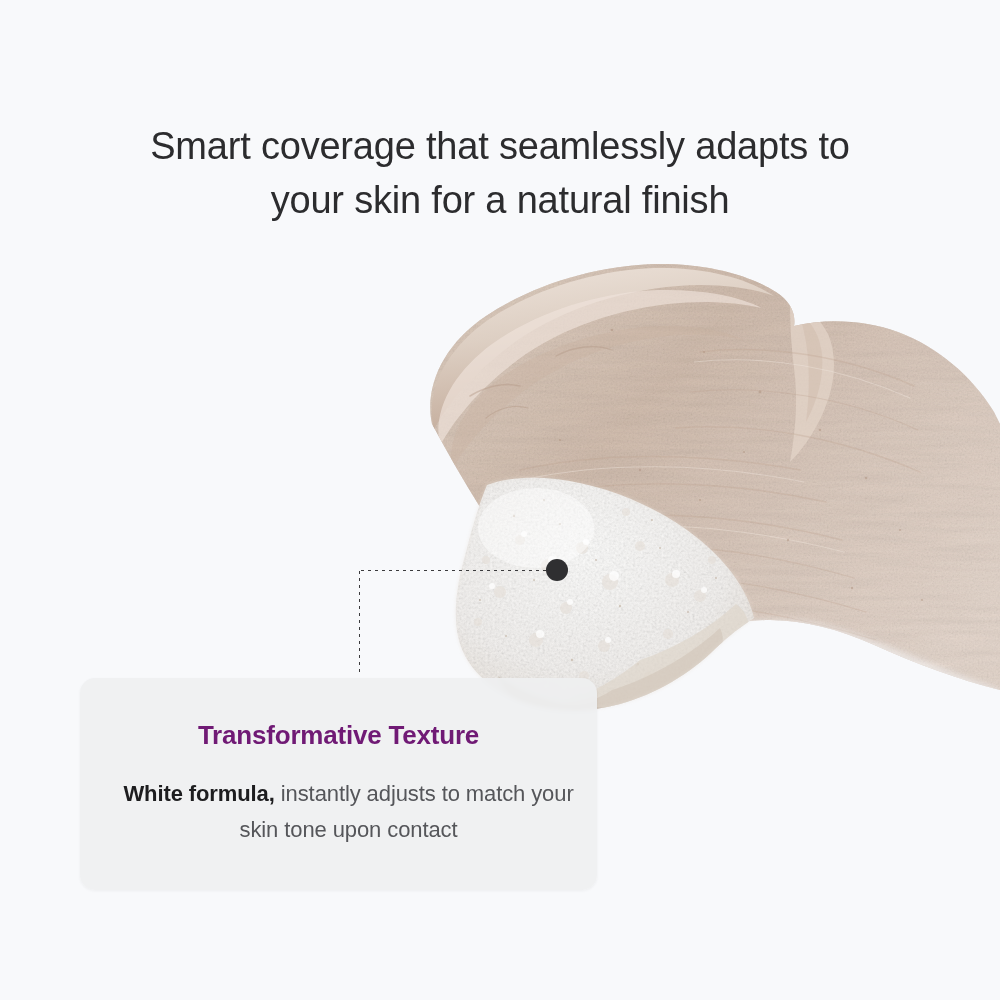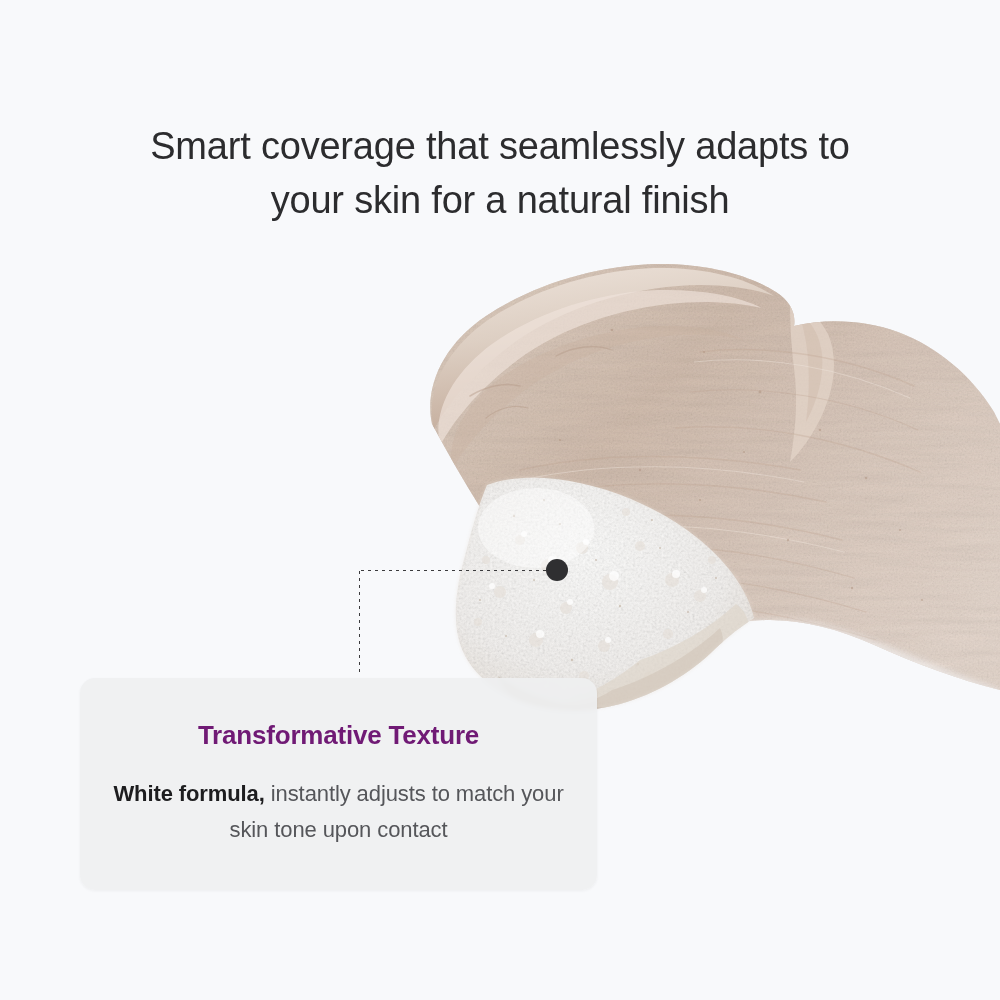--- a/index.html
+++ b/index.html
@@ -51,21 +51,21 @@
     box-shadow:0 1px 3px rgba(30,32,40,0.05);
     backdrop-filter:blur(2px);
   }
   .card-title{
     position:absolute; left:0; top:42px; width:517px;
     text-align:center;
     font-size:26px; font-weight:700; letter-spacing:-0.2px;
     color:#701a75;
   }
   .card-body{
-    position:absolute; left:18px; top:98px; width:481px;
+    position:absolute; left:28px; top:98px; width:481px;
     text-align:center;
     font-size:22px; font-weight:300; line-height:36px;
     color:#55565a; letter-spacing:-0.1px;
   }
   .card-body b{ font-weight:700; color:#1d1d1f; }
 </style>
 </head>
 <body>
 
 <div id="stage">

